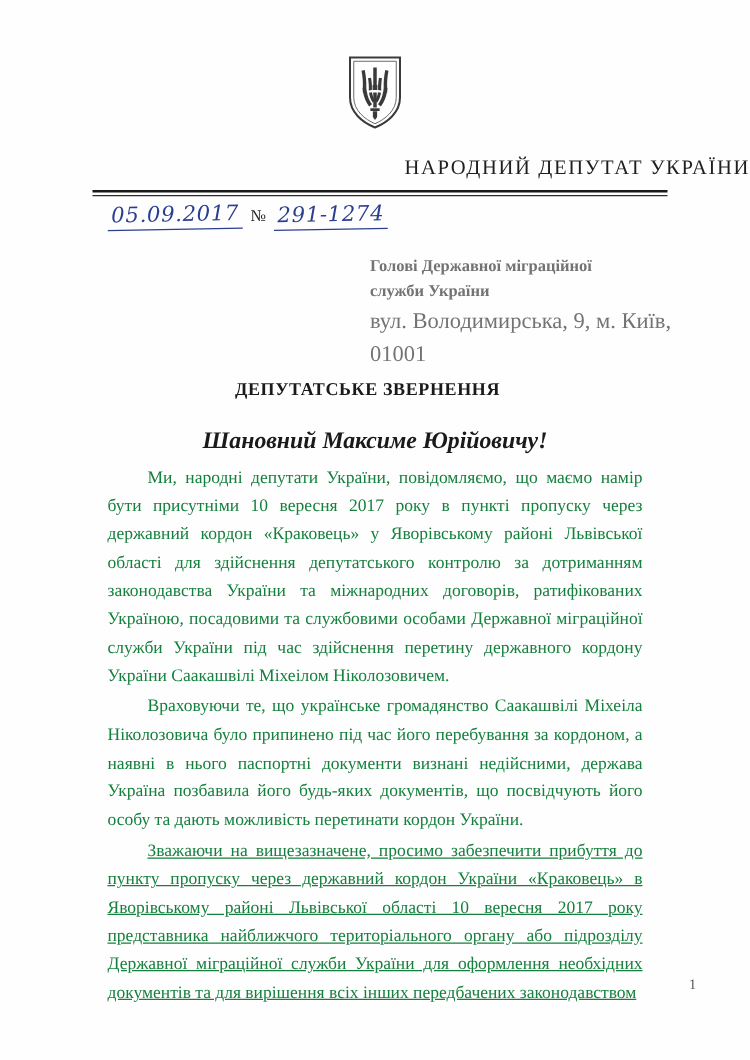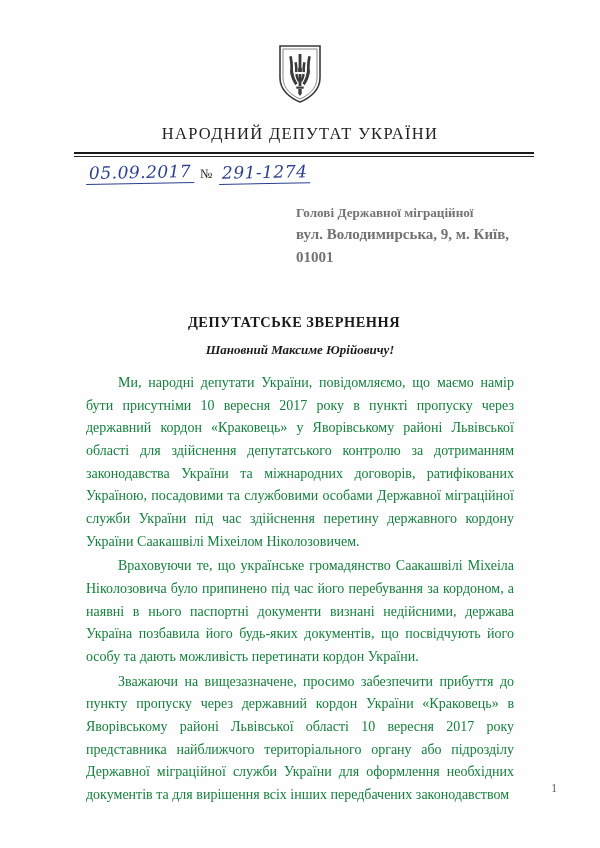--- a/index.html
+++ b/index.html
@@ -35,21 +35,21 @@
     width: 46px;
     height: 60px;
   }
 
   
   .letterhead-title {
     position: absolute;
     top: 124px;
     left: 0;
     width: 600px;
-    text-align: center;
+    text-align: right;
     font-family: "Liberation Serif", "DejaVu Serif", serif;
     font-size: 16.5px;
     letter-spacing: 1.3px;
     color: #1f1f1f;
     font-weight: 400;
   }
 
   
   .rule {
     position: absolute;
@@ -91,63 +91,63 @@
   .addressee {
     position: absolute;
     top: 203px;
     left: 296px;
     width: 250px;
     font-size: 13.2px;
     line-height: 1.52;
     color: #737373;
   }
   .addressee .bold { font-weight: bold; }
-  .addressee .plain { font-weight: bold; font-size: 15px; }
+  .addressee .plain { font-weight: normal; font-size: 18px; }
 
   
   .doc-title {
     position: absolute;
-    top: 314px;
+    top: 304px;
     left: 0;
     width: 588px;
     text-align: center;
     font-weight: bold;
     font-size: 14.4px;
     letter-spacing: 0.5px;
     color: #1a1a1a;
   }
   .greeting {
     position: absolute;
     top: 342px;
     left: 0;
     width: 600px;
     text-align: center;
     font-weight: bold;
     font-style: italic;
-    font-size: 13px;
+    font-size: 19px;
     color: #1a1a1a;
   }
 
   
   .body-text {
     position: absolute;
     top: 372px;
     left: 86px;
     width: 428px;
     font-size: 14px;
     line-height: 1.62;
     text-align: justify;
     text-justify: inter-word;
     color: #15803d;
   }
   .body-text p {
     margin: 0 0 2px 0;
     text-indent: 32px;
   }
-  .body-text p:last-child { margin-bottom: 0; }
+  .body-text p:last-child { margin-bottom: 0; text-decoration: underline; }
 
   
   .page-number {
     position: absolute;
     top: 782px;
     left: 0;
     width: 557px;
     text-align: right;
     font-size: 11.5px;
     color: #5a5a5a;
@@ -189,20 +189,21 @@
   <div class="rule"></div>
 
   <div class="reg-line">
     <span class="reg-date">05.09.2017</span>
     <span class="reg-sym">№</span>
     <span class="reg-number">291-1274</span>
   </div>
 
   <div class="addressee">
     <div class="bold">Голові Державної міграційної</div>
+    <div class="bold">служби України</div>
     <div class="plain">вул. Володимирська, 9, м. Київ, 01001</div>
   </div>
 
   <div class="doc-title">ДЕПУТАТСЬКЕ ЗВЕРНЕННЯ</div>
   <div class="greeting">Шановний Максиме Юрійовичу!</div>
 
   <div class="body-text">
     <p>Ми, народні депутати України, повідомляємо, що маємо намір бути присутніми 10 вересня 2017 року в пункті пропуску через державний кордон «Краковець» у Яворівському районі Львівської області для здійснення депутатського контролю за дотриманням законодавства України та міжнародних договорів, ратифікованих Україною, посадовими та службовими особами Державної міграційної служби України під час здійснення перетину державного кордону України Саакашвілі Міхеілом Ніколозовичем.</p>
     <p>Враховуючи те, що українське громадянство Саакашвілі Міхеіла Ніколозовича було припинено під час його перебування за кордоном, а наявні в нього паспортні документи визнані недійсними, держава Україна позбавила його будь-яких документів, що посвідчують його особу та дають можливість перетинати кордон України.</p>
     <p>Зважаючи на вищезазначене, просимо забезпечити прибуття до пункту пропуску через державний кордон України «Краковець» в Яворівському районі Львівської області 10 вересня 2017 року представника найближчого територіального органу або підрозділу Державної міграційної служби України для оформлення необхідних документів та для вирішення всіх інших передбачених законодавством</p>

